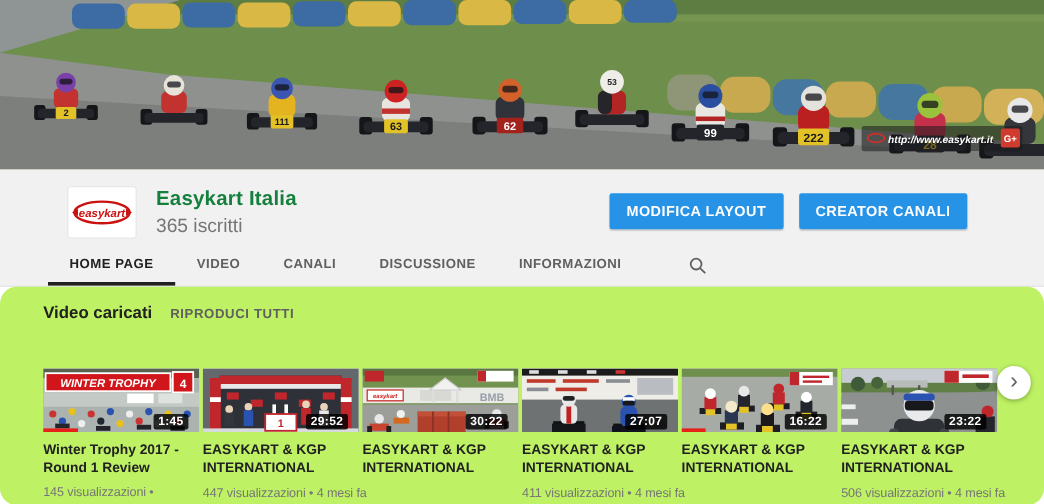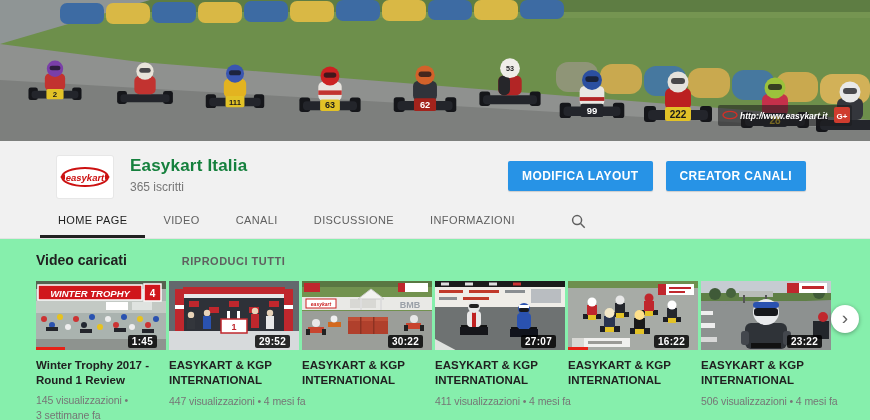--- a/index.html
+++ b/index.html
@@ -11,44 +11,44 @@
   .banner svg { display:block; }
 
   
   .chan-header { background:#f1f1f1; border-bottom:1px solid #e3e3e3; }
   .chan-row { display:flex; align-items:flex-start; padding:15px 64px 6px 57px; }
   .avatar { width:56px; height:42px; background:#fff; border-radius:2px;
     display:flex; align-items:center; justify-content:center; cursor:pointer;
     box-shadow:0 0 0 1px rgba(0,0,0,0.04); }
   .chan-info { margin-left:17px; }
   .chan-name { font-size:17px; font-weight:bold; color:#15803d; letter-spacing:0.2px; }
-  .chan-subs { font-size:12px; color:#767676; margin-top:4px; }
+  .chan-subs { font-size:16px; color:#767676; margin-top:4px; }
   .spacer { flex:1; }
   .hdr-buttons { display:flex; gap:13px; margin-top:5px; }
   .blue-btn { background:#2793e6; color:#fff; border:none; border-radius:2px;
     font-family:"Liberation Sans",sans-serif; font-size:12px; font-weight:bold;
     letter-spacing:0.4px; padding:8px 14px; cursor:pointer; box-shadow:0 1px 1px rgba(0,0,0,0.15); }
 
   
   .tab-bar { display:flex; align-items:stretch; height:34px; padding-left:40px; }
   .tab { display:flex; align-items:center; padding:0 18px; font-size:11px;
-    font-weight:normal; color:#606060; letter-spacing:0.4px; cursor:pointer;
+    font-weight:bold; color:#606060; letter-spacing:0.4px; cursor:pointer;
     border-bottom:3px solid transparent; }
   .tab.active { color:#212121; border-bottom-color:#212121; }
   .tab-search { display:flex; align-items:center; padding:0 14px; margin-left:24px; cursor:pointer; }
 
   
-  .content { position:relative; background:#86efac; padding:13px 0 0 36px; height:182px; }
+  .content { position:relative; background:#bef264; padding:13px 0 0 36px; height:182px;border-radius:14px; }
   .section-row { display:flex; align-items:baseline; gap:15px; }
   .section-title { font-size:14px; font-weight:bold; color:#212121; cursor:pointer; }
-  .play-all { font-size:11px; font-weight:bold; color:#606060; letter-spacing:0.5px; cursor:pointer;margin-left:40px; }
+  .play-all { font-size:11px; font-weight:bold; color:#606060; letter-spacing:0.5px; cursor:pointer; }
 
   .cards { display:flex; gap:3px; margin-top:13px; }
   .card { width:130px; flex:0 0 130px; }
-  .thumb { position:relative; width:130px; height:69px; background:#bbb; cursor:pointer; overflow:hidden; }
+  .thumb { position:relative; width:130px; height:53px; background:#bbb; cursor:pointer; overflow:hidden;margin-top:26px; }
   .thumb svg { display:block; }
   .dur { position:absolute; right:9px; bottom:2px; background:rgba(0,0,0,0.82);
     color:#fff; font-size:10px; font-weight:bold; padding:1px 4px; border-radius:2px;
     letter-spacing:0.3px; }
   .progress { position:absolute; left:0; bottom:0; height:3px; background:#e62117; width:0; }
   .v-title { margin-top:8px; font-size:11.5px; font-weight:bold; color:#212121;
     line-height:1.28; max-height:30px; overflow:hidden; cursor:pointer; }
   .v-meta { margin-top:6px; font-size:10.5px; color:#767676; line-height:1.4;
     letter-spacing:-0.1px; white-space:nowrap; }
   .v-meta .m2 { display:block; }

